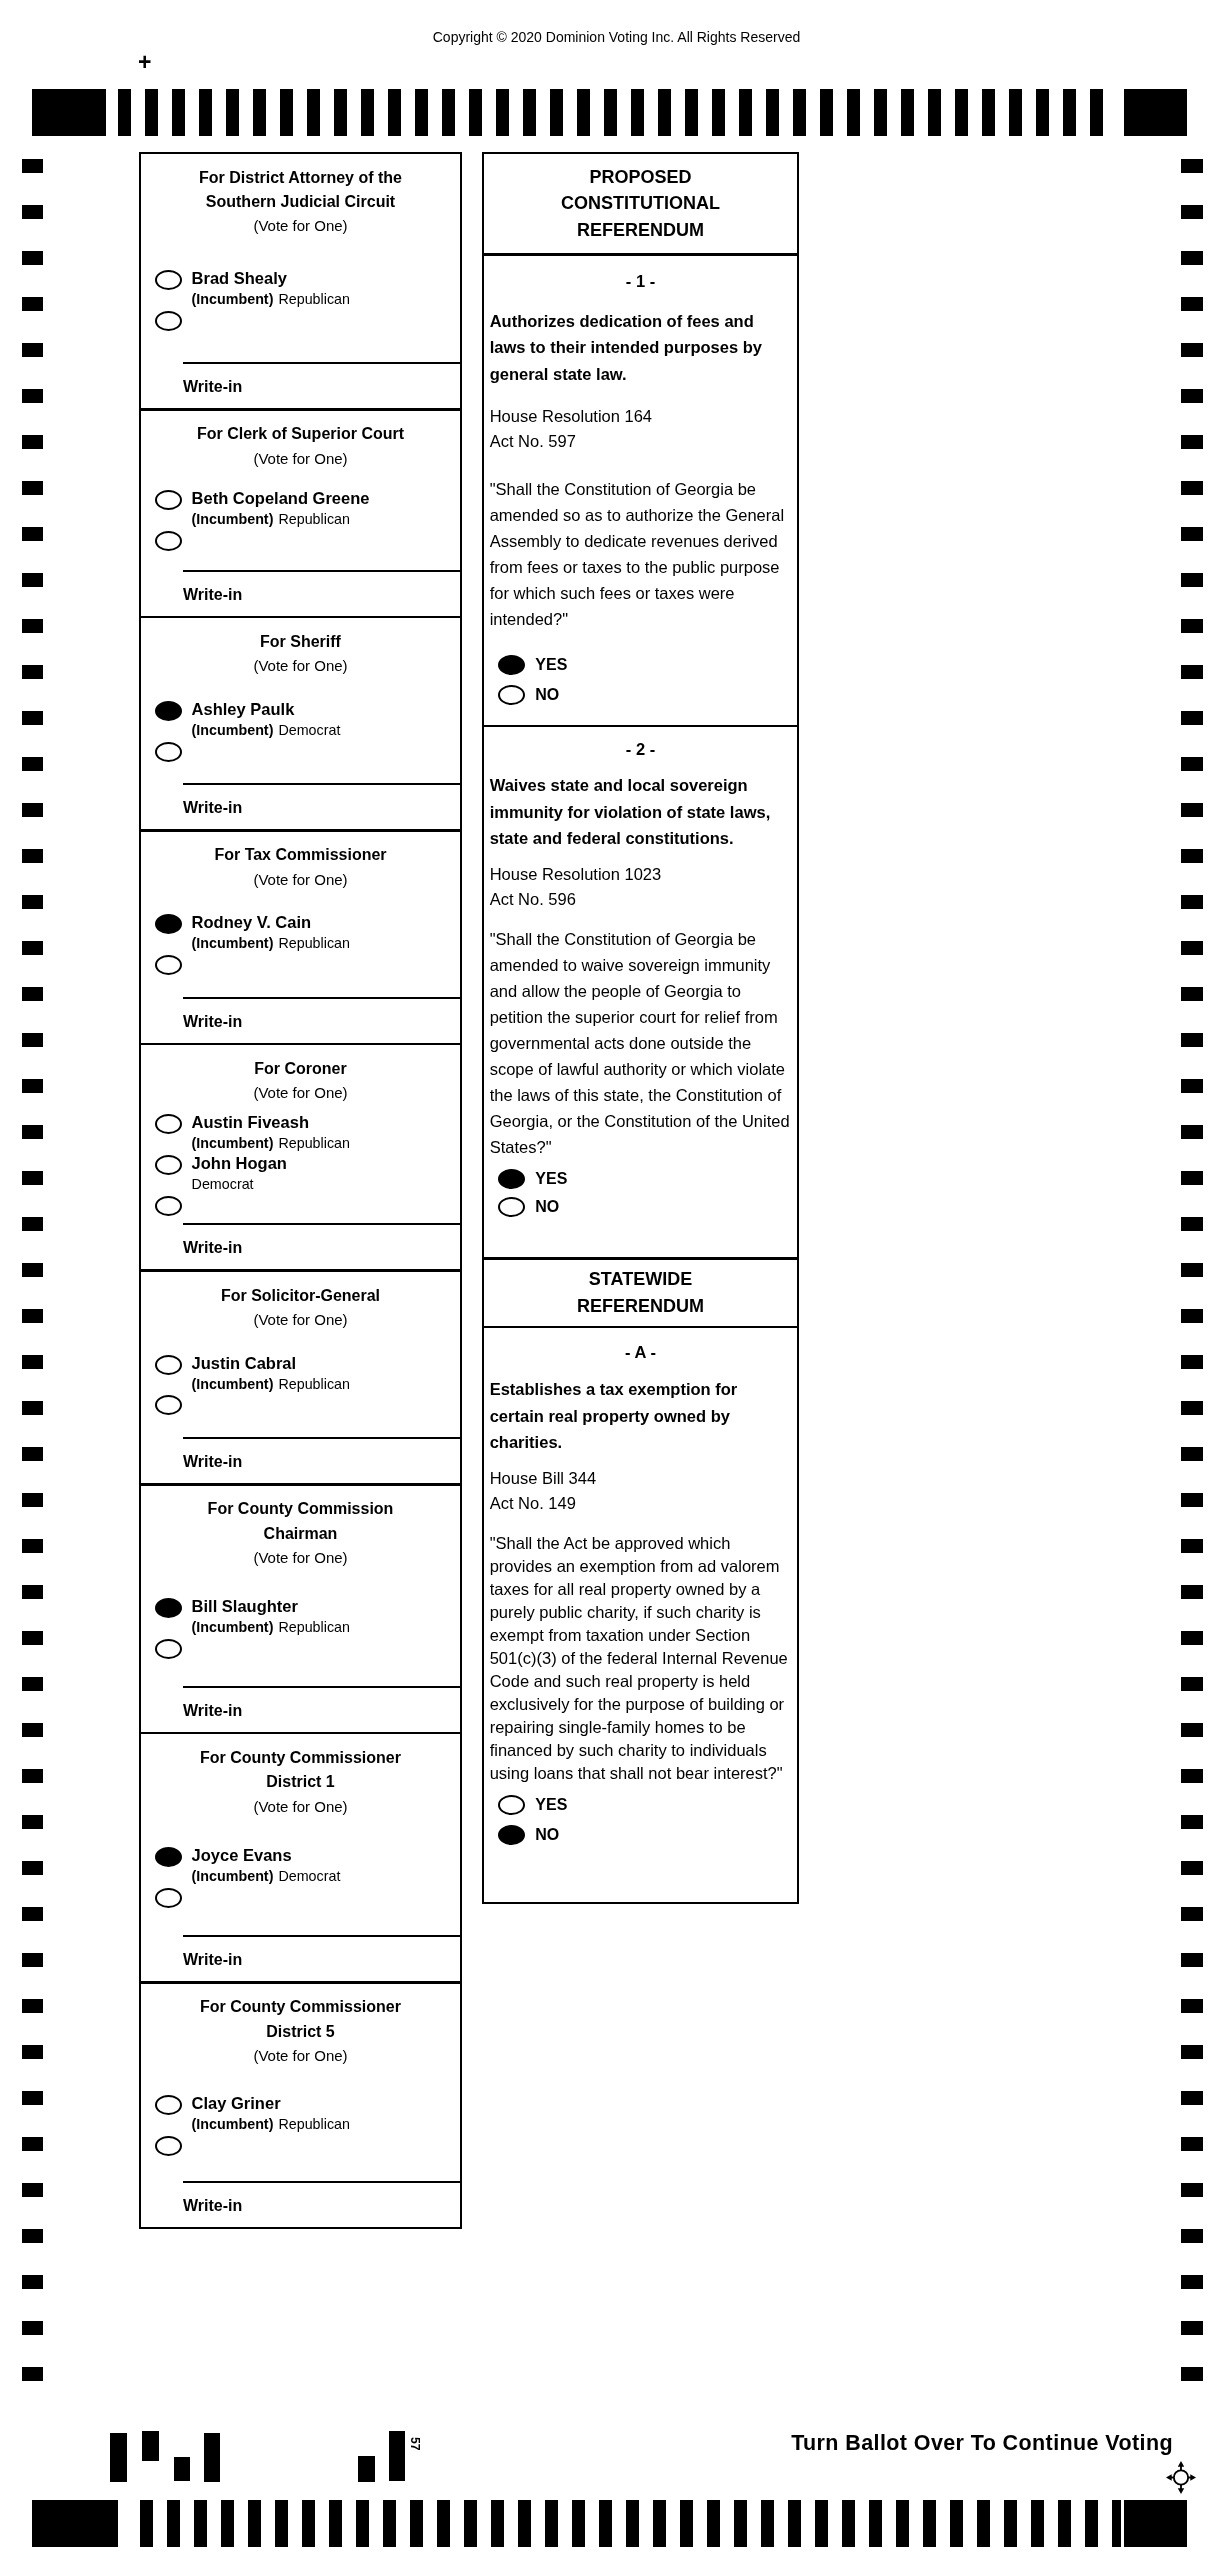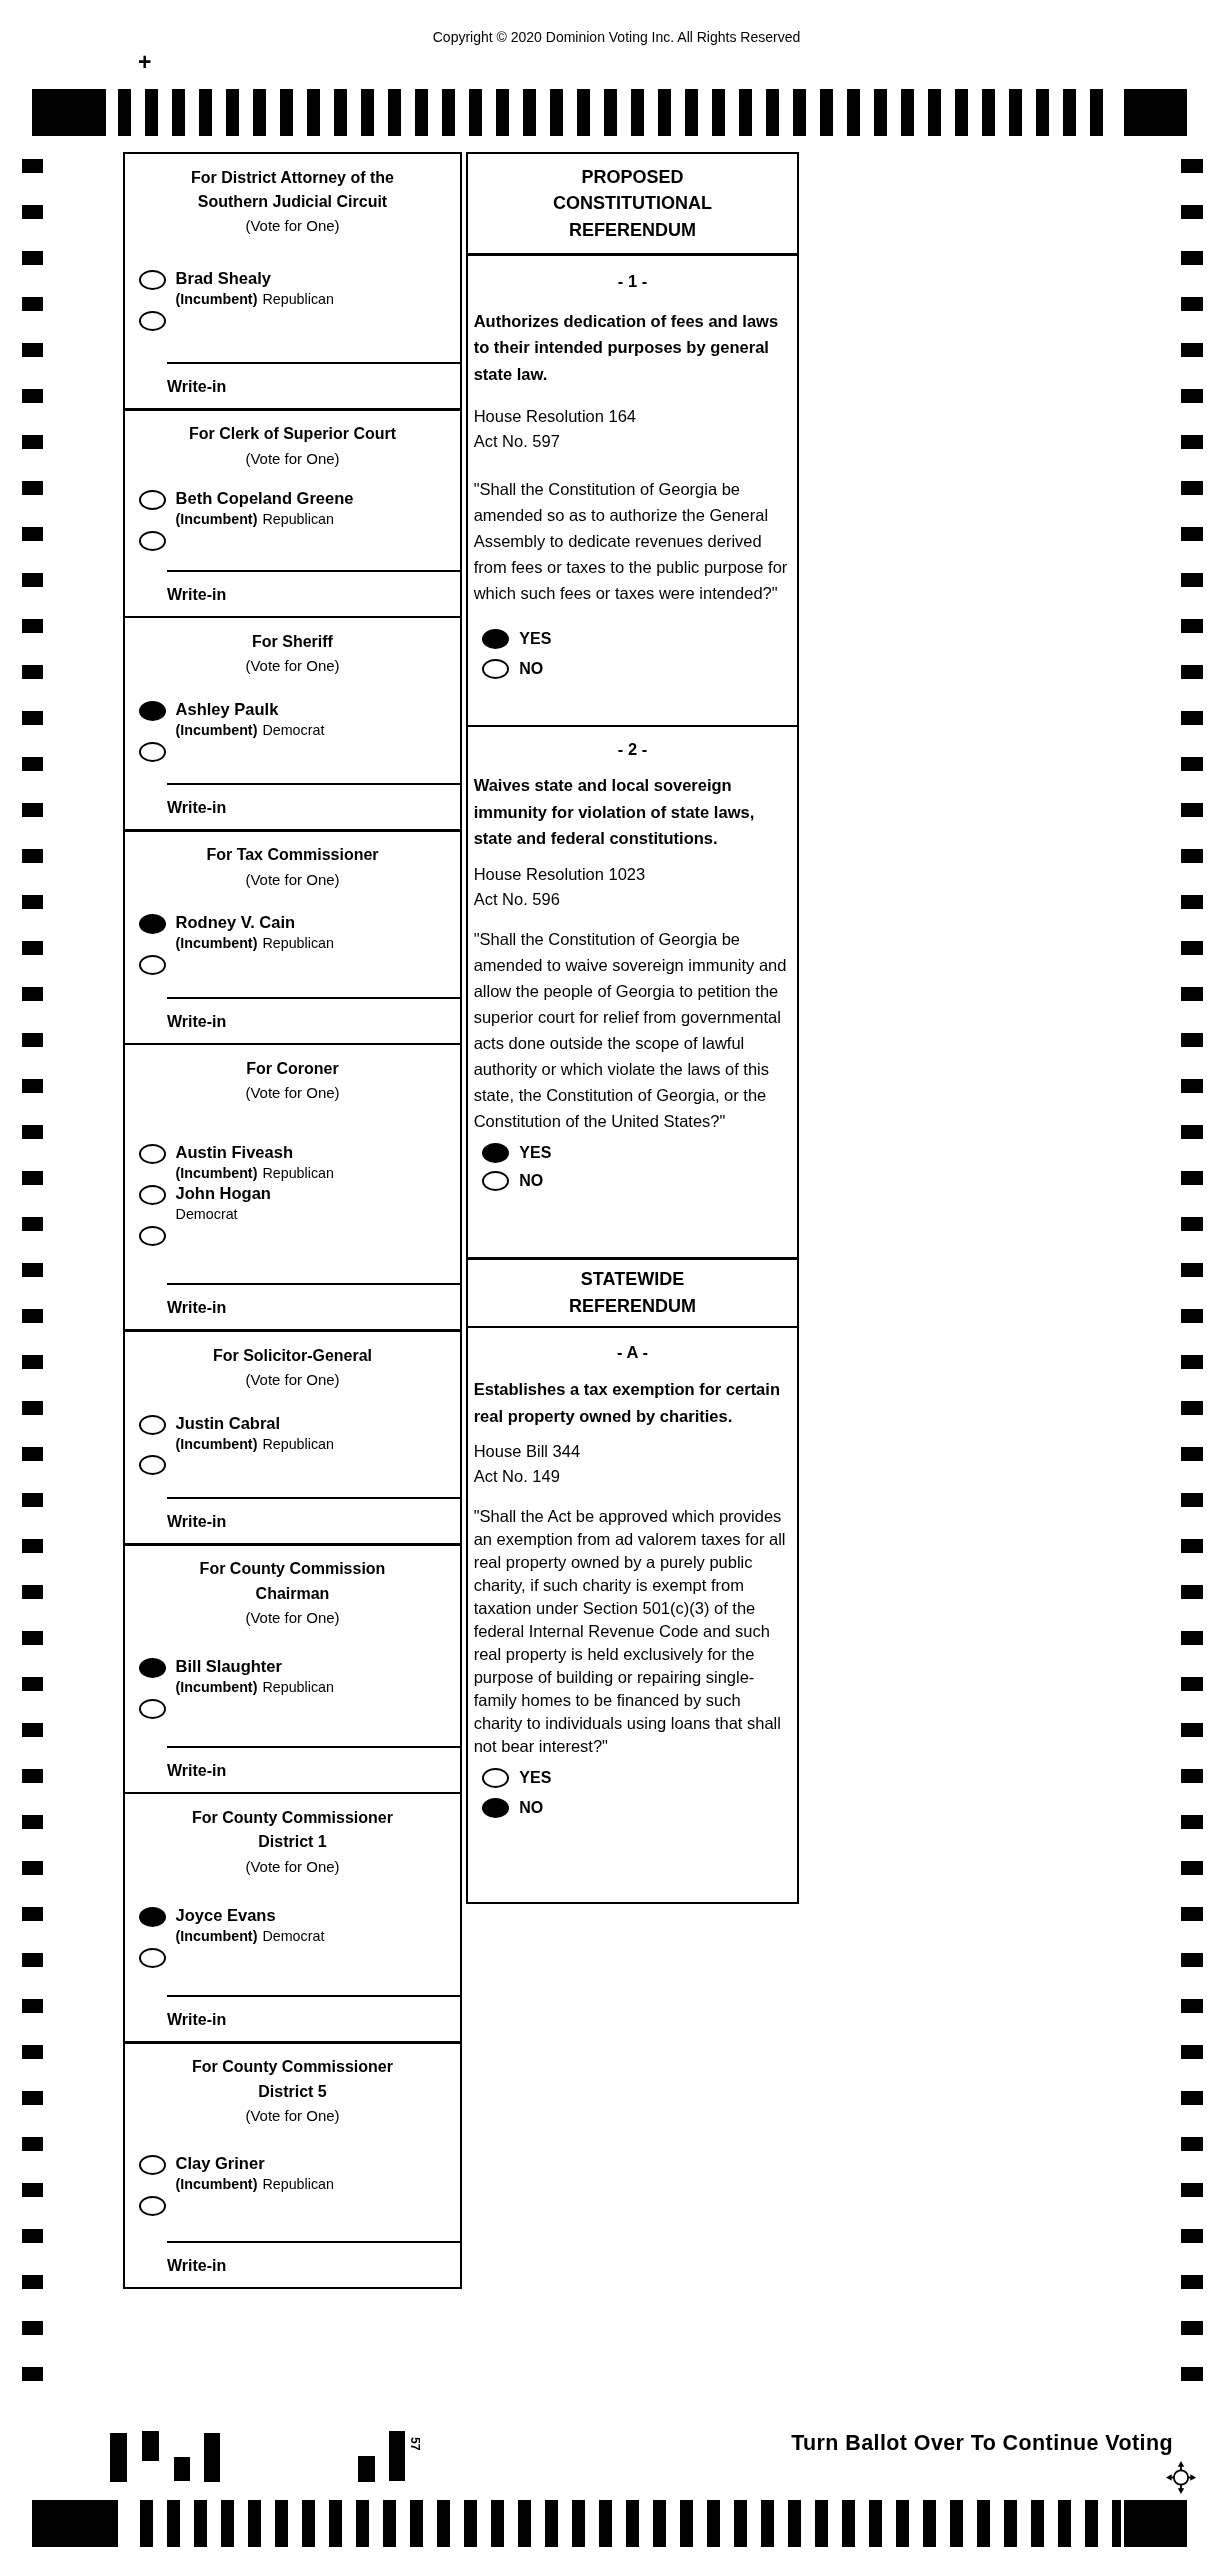--- a/index.html
+++ b/index.html
@@ -24,26 +24,26 @@
   .plus{position:absolute;left:138px;top:49px;font-size:23px;font-weight:bold;}
   .turnover{position:absolute;right:55px;top:2431px;font-size:21.5px;font-weight:bold;letter-spacing:0.4px;}
   .stub{position:absolute;left:422px;top:2437px;font-size:12.2px;font-weight:bold;
         transform:rotate(90deg);transform-origin:left top;}
   .target{position:absolute;left:1166px;top:2461px;}
 
   
   .col-left{position:absolute;left:123px;top:152px;width:339px;}
   .col-right{position:absolute;left:466px;top:152px;width:333px;}
 
-  .contest,.msection{background:#fff;border:2.2px solid #000;box-sizing:border-box;margin-top:-1.4px;overflow:hidden;}
+  .contest,.msection{background:#fff;border:2.2px solid #000;box-sizing:border-box;margin-top:-1.4px;overflow:hidden;margin-left:16px;}
   .contest:first-child,.msection:first-child{margin-top:0;}
 
   
   .contest{display:flex;flex-direction:column;}
-  .c0{height:258px}.c1{height:209px}.c2{height:215px}.c3{height:215px}.c4{height:288px}
+  .c0{height:258px}.c1{height:209px}.c2{height:215px}.c3{height:215px}.c4{height:228px}
   .c5{height:215px}.c6{height:250px}.c7{height:251px}.c8{height:247px}
   .ctitle{font-weight:bold;font-size:16px;line-height:24.4px;text-align:center;white-space:pre-line;padding-top:11.5px;}
   .cinstr{font-size:15px;line-height:23px;text-align:center;}
   .cands{flex:1;display:flex;flex-direction:column;justify-content:center;padding-left:13.6px;}
   .cand{display:flex;align-items:flex-start;}
   .oval{width:23px;height:16px;border:2.2px solid #000;border-radius:50%;background:#fff;flex:0 0 auto;}
   .oval.filled{background:#000;}
   .cand .oval{margin-top:2.2px;}
   .ctxt{margin-left:10px;}
   .cname{font-weight:bold;font-size:16.5px;line-height:20px;}

